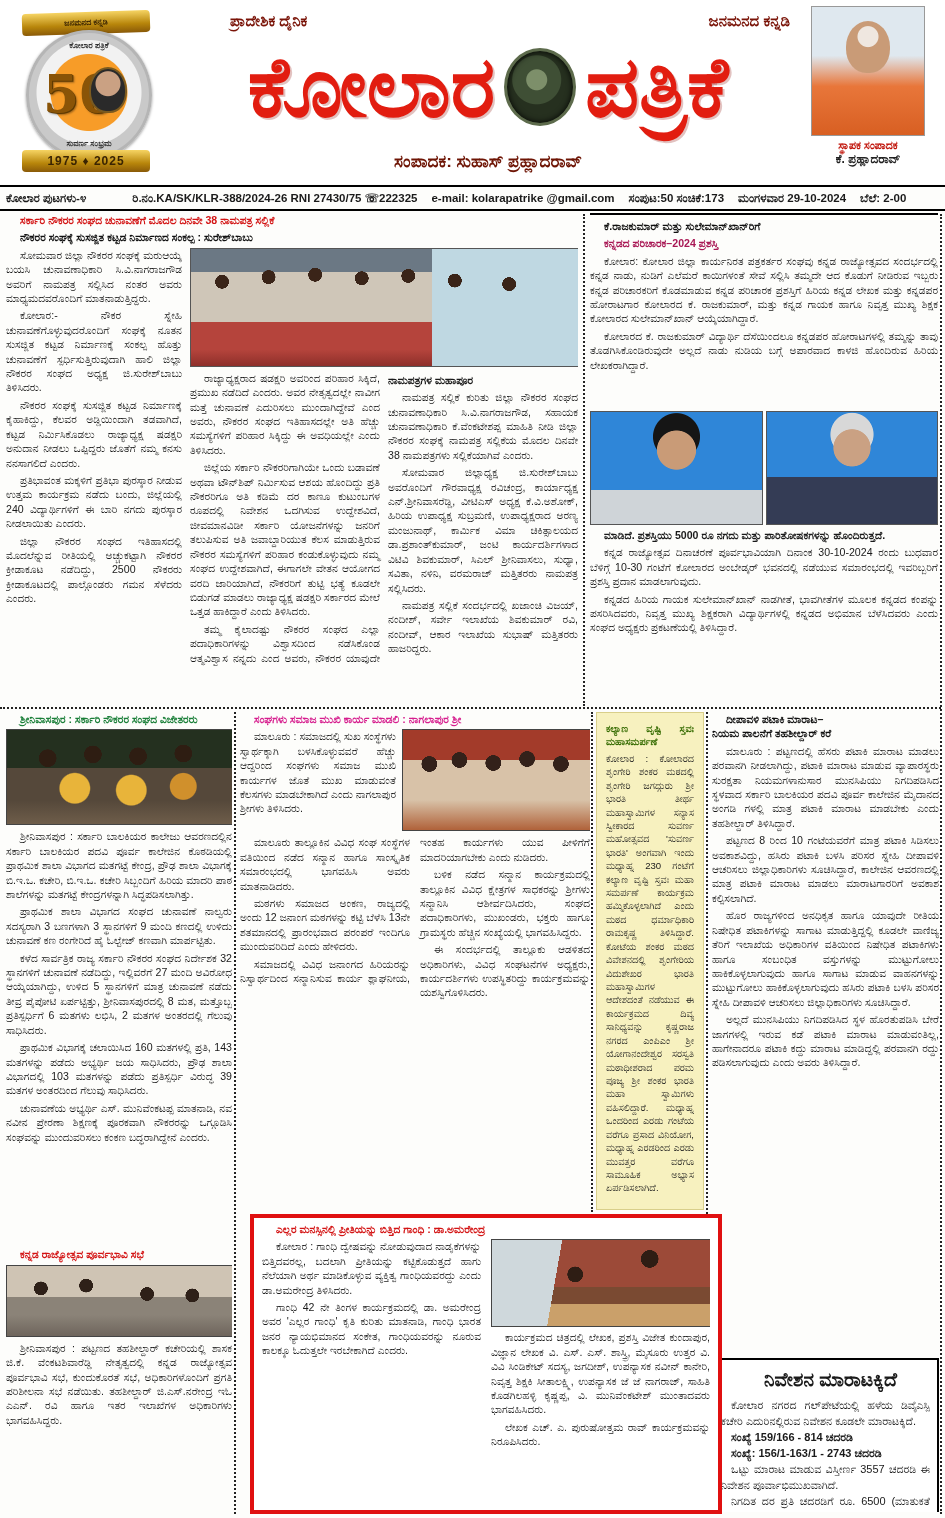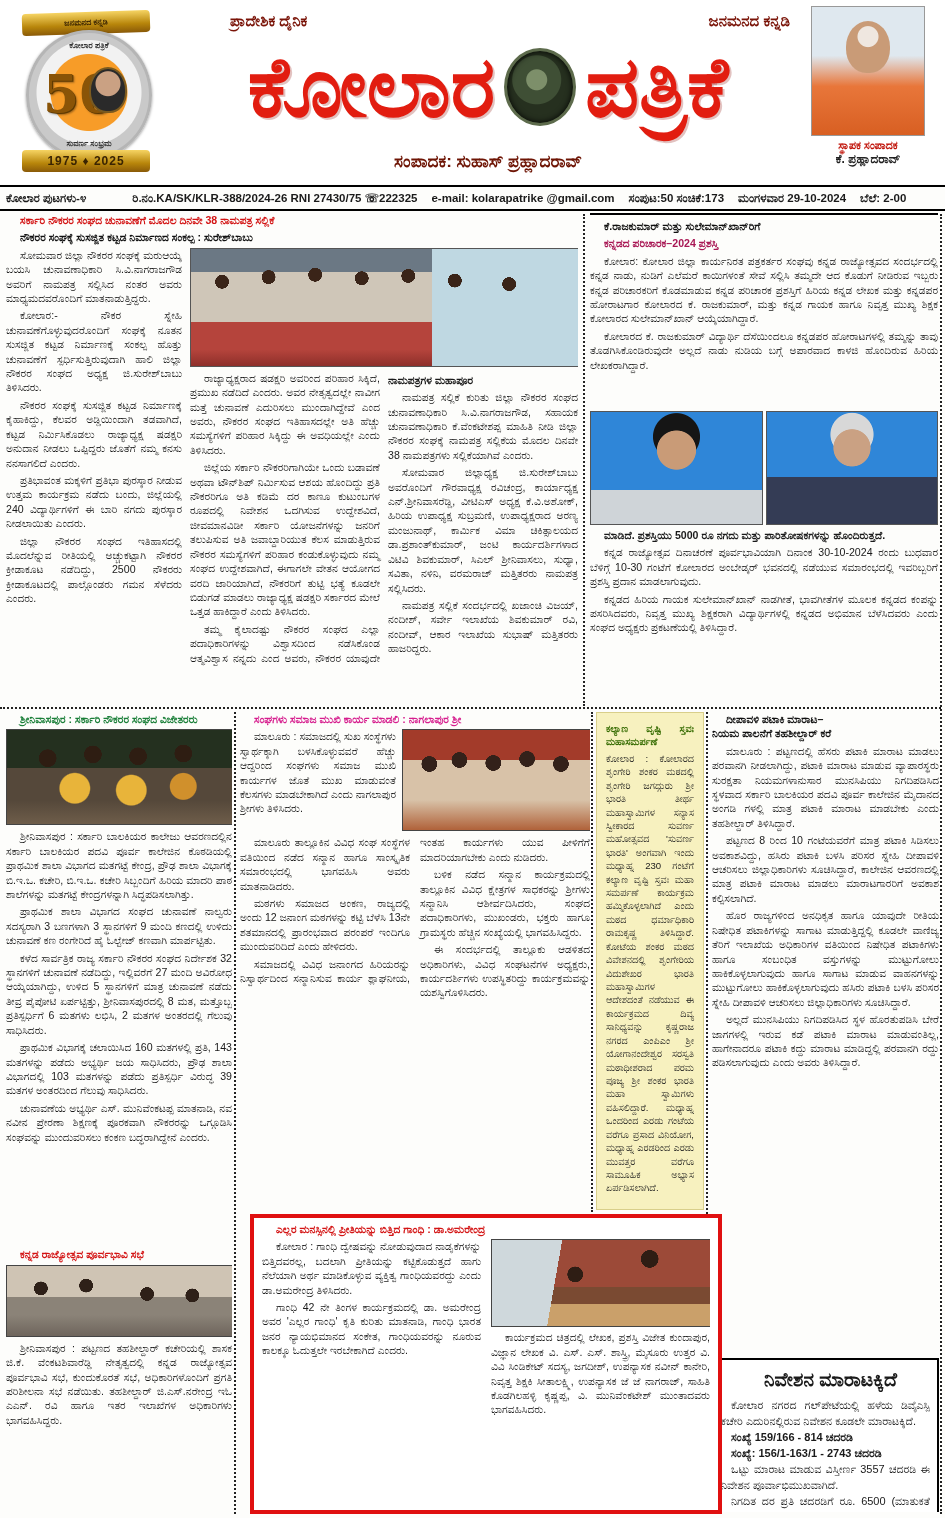--- a/index.html
+++ b/index.html
@@ -300,19 +300,20 @@
   <div class="gandhi body-txt">
     <p class="gandhi-h">ಎಲ್ಲರ ಮನಸ್ಸಿನಲ್ಲಿ ಪ್ರೀತಿಯನ್ನು ಬಿತ್ತಿದ ಗಾಂಧಿ : ಡಾ.ಅಮರೇಂದ್ರ</p>
     <div class="gandhi-grid">
       <div>
         <p>ಕೋಲಾರ : ಗಾಂಧಿ ದ್ವೇಷವನ್ನು ನೋಡುವುದಾದ ನಾಡೃಕೆಗಳನ್ನು ಬಿತ್ತಿದವರಲ್ಲ, ಬದಲಾಗಿ ಪ್ರೀತಿಯನ್ನು ಕಟ್ಟಿಕೊಡುತ್ತದೆ ಹಾಗು ನೆಲೆಯಾಗಿ ಅರ್ಥ ಮಾಡಿಕೊಳ್ಳುವ ವ್ಯಕ್ತಿತ್ವ ಗಾಂಧಿಯವರದ್ದು ಎಂದು ಡಾ.ಅಮರೇಂದ್ರ ತಿಳಿಸಿದರು.</p>
         <p>ಗಾಂಧಿ 42 ನೇ ತಿಂಗಳ ಕಾರ್ಯಕ್ರಮದಲ್ಲಿ ಡಾ. ಅಮರೇಂದ್ರ ಅವರ 'ಎಲ್ಲರ ಗಾಂಧಿ' ಕೃತಿ ಕುರಿತು ಮಾತನಾಡಿ, ಗಾಂಧಿ ಭಾರತ ಜನರ ನ್ಯಾಯಭಿಮಾನದ ಸಂಕೇತ, ಗಾಂಧಿಯವರನ್ನು ನೂರುವ ಕಾಲಕ್ಕೂ ಓದುತ್ತಲೇ ಇರಬೇಕಾಗಿದೆ ಎಂದರು.</p>
       </div>
       <div>
         <div class="gandhi-photo"></div>
         <p class="caption" style="font-weight:normal;">ಕಾರ್ಯಕ್ರಮದ ಚಿತ್ರದಲ್ಲಿ ಲೇಖಕ, ಪ್ರಶಸ್ತಿ ವಿಜೇತ ಕುಂದಾಪುರ, ವಿಜ್ಞಾನ ಲೇಖಕ ವಿ. ಎಸ್. ಎಸ್. ಶಾಸ್ತ್ರಿ, ಮೈಸೂರು ಉತ್ತರ ವಿ. ವಿವಿ ಸಿಂಡಿಕೇಟ್ ಸದಸ್ಯ, ಜಗದೀಶ್, ಉಪನ್ಯಾಸಕ ನವೀನ್ ಕಾನೇರಿ, ನಿವೃತ್ತ ಶಿಕ್ಷಕಿ ಸೀತಾಲಕ್ಷ್ಮಿ, ಉಪನ್ಯಾಸಕ ಜೆ ಜೆ ನಾಗರಾಜ್, ಸಾಹಿತಿ ಕೊಡಗಿಲಹಳ್ಳಿ ಕೃಷ್ಣಪ್ಪ, ವಿ. ಮುನಿವೆಂಕಟೇಶ್ ಮುಂತಾದವರು ಭಾಗವಹಿಸಿದರು.</p>
+        <p>ಲೇಖಕ ಎಚ್. ಎ. ಪುರುಷೋತ್ತಮ ರಾವ್ ಕಾರ್ಯಕ್ರಮವನ್ನು ನಿರೂಪಿಸಿದರು.</p>
       </div>
     </div>
   </div>
 
   <div class="dotV" style="left:940px;top:214px;height:1300px;"></div>
 
 </div>
 
 </body></html>

